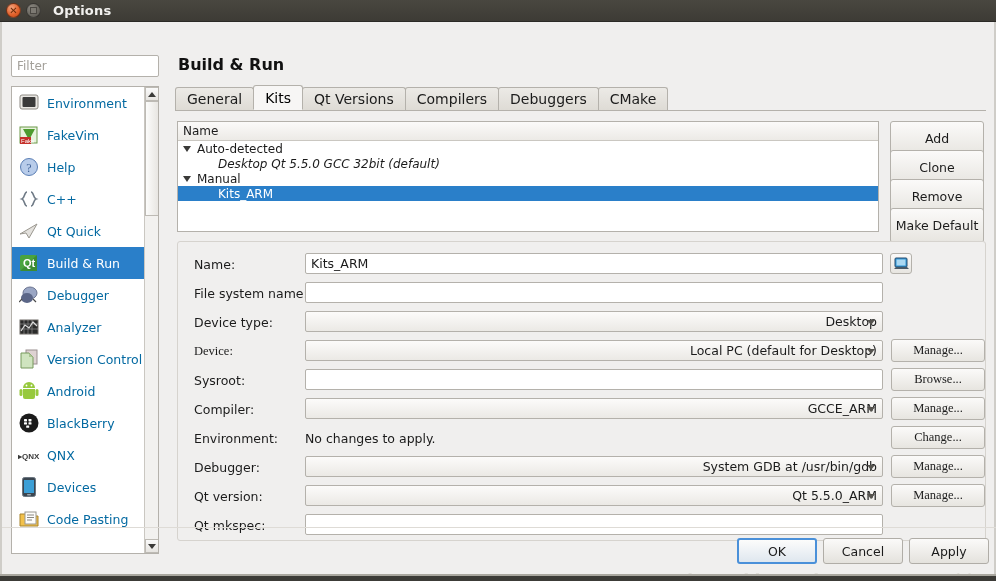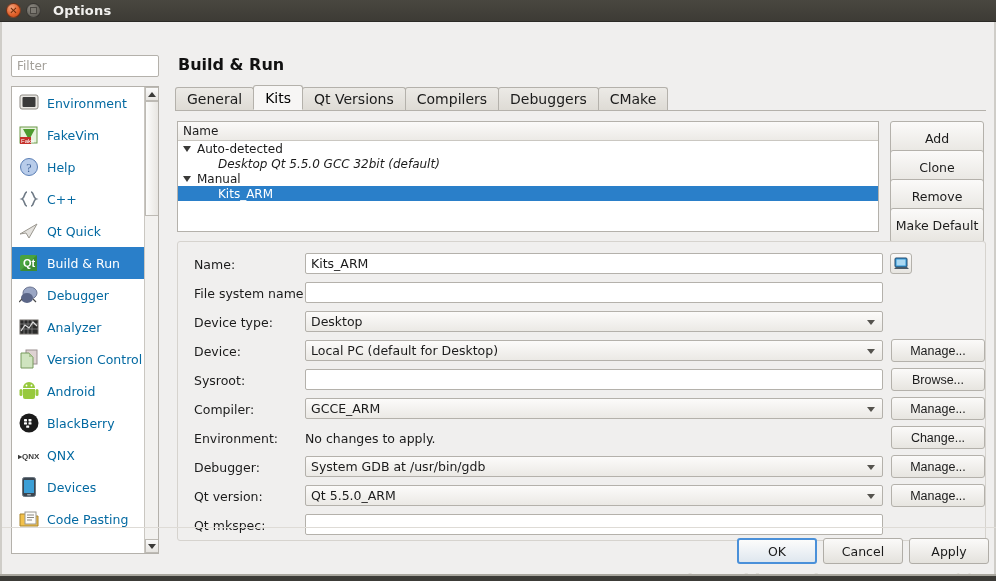--- a/index.html
+++ b/index.html
@@ -163,42 +163,42 @@
     position: absolute; left: 127px; width: 578px; height: 21px;
     background: #fff; border: 1px solid #b4b1ab; border-radius: 2px;
     font-family: inherit; font-size: 12.5px; color: #1b1b1b;
     padding: 0 5px; display: flex; align-items: center; outline: none;
   }
   .combo {
     position: absolute; left: 127px; width: 578px; height: 21px;
     background: linear-gradient(to bottom,#fcfbfa,#ebe9e5);
     border: 1px solid #b4b1ab; border-radius: 2px;
     font-size: 12.5px; color: #1b1b1b; padding: 0 5px;
-    display: flex; align-items: center; outline: none;
+    display: flex; align-items: center; outline: none; justify-content: flex-end;
   }
   .combo .arrow {
     position: absolute; right: 7px; top: 50%; margin-top: -2px;
     width: 0; height: 0;
     border-left: 4px solid transparent; border-right: 4px solid transparent;
     border-top: 5px solid #55534e;
   }
   .plain-val {
     position: absolute; left: 127px; font-size: 12.5px; color: #1b1b1b;
   }
   #name-icon-btn {
     position: absolute; left: 712px; width: 22px; height: 21px;
     background: linear-gradient(to bottom,#fbfaf9,#e7e5e0);
     border: 1px solid #b4b1ab; border-radius: 3px;
     display: flex; align-items: center; justify-content: center;
   }
   .rowbtn {
     position: absolute; left: 713px; width: 94px; height: 23px;
     background: linear-gradient(to bottom,#fbfaf9,#e7e5e0);
     border: 1px solid #b4b1ab; border-radius: 3px;
-    font-family: Liberation Sans, sans-serif; font-size: 12.5px; color: #1b1b1b;
+    font-family: Liberation Serif, serif; font-size: 12.5px; color: #1b1b1b;
     display: flex; align-items: center; justify-content: center;
   }
 
   
   #footer-sep {
     position: absolute; left: 0; top: 505px; width: 996px; height: 1px;
     background: #dedbd6;
   }
   .footbtn {
     position: absolute; top: 516px; height: 26px; width: 80px;
@@ -454,21 +454,21 @@
       </div>
       <div class="form-label" style="top: 44px;">File system name:</div>
       <div class="fld" style="top: 40px;">
         <span></span>
       </div>
       <div class="form-label" style="top: 73px;">Device type:</div>
       <div class="combo" style="top: 69px;">
         <span>Desktop</span>
         <span class="arrow"></span>
       </div>
-      <div class="form-label" style="top: 102px;">Device:</div>
+      <div class="form-label" style="top: 102px; font-family: Liberation Serif, serif;">Device:</div>
       <div class="combo" style="top: 98px;">
         <span>Local PC (default for Desktop)</span>
         <span class="arrow"></span>
       </div>
       <div class="rowbtn" style="top: 97px;">Manage...</div>
       <div class="form-label" style="top: 131px;">Sysroot:</div>
       <div class="fld" style="top: 127px;">
         <span></span>
       </div>
       <div class="rowbtn" style="top: 126px;">Browse...</div>

